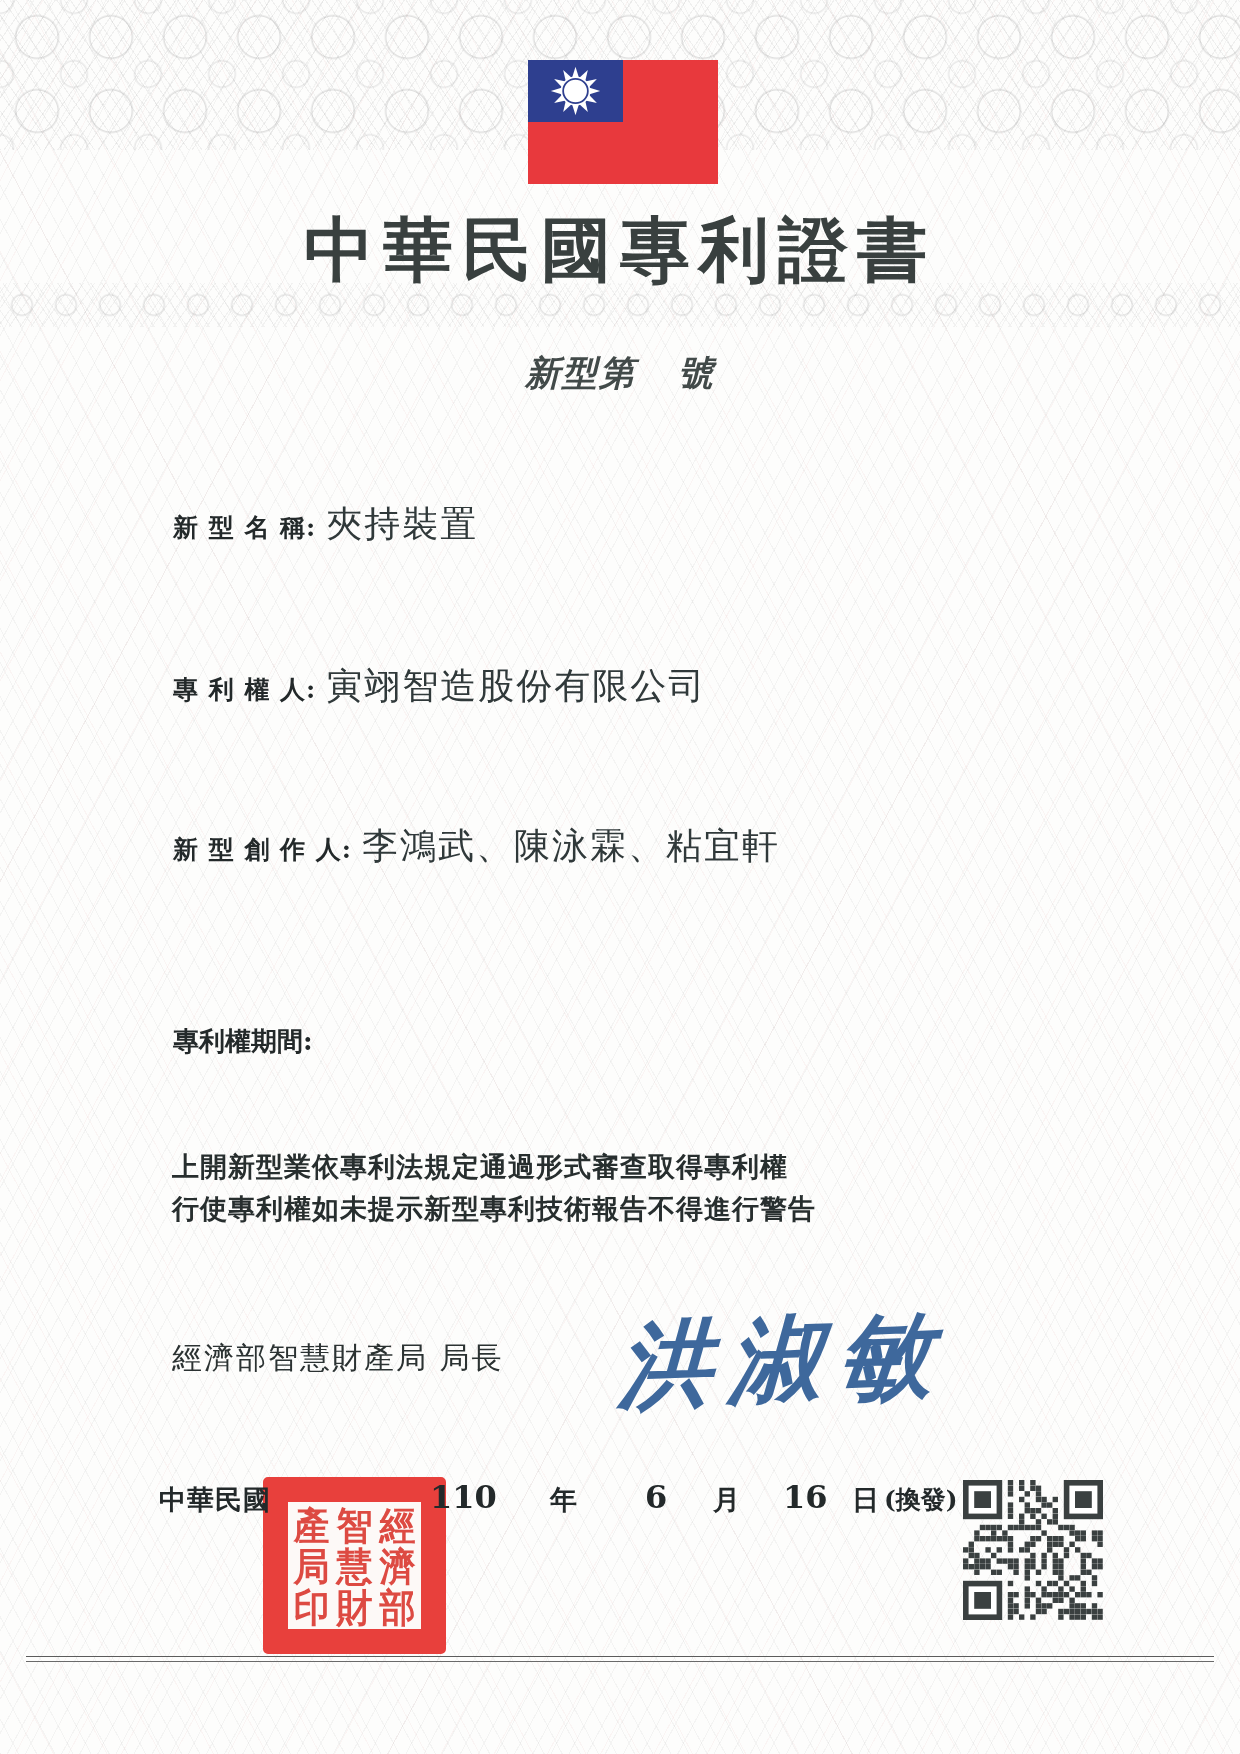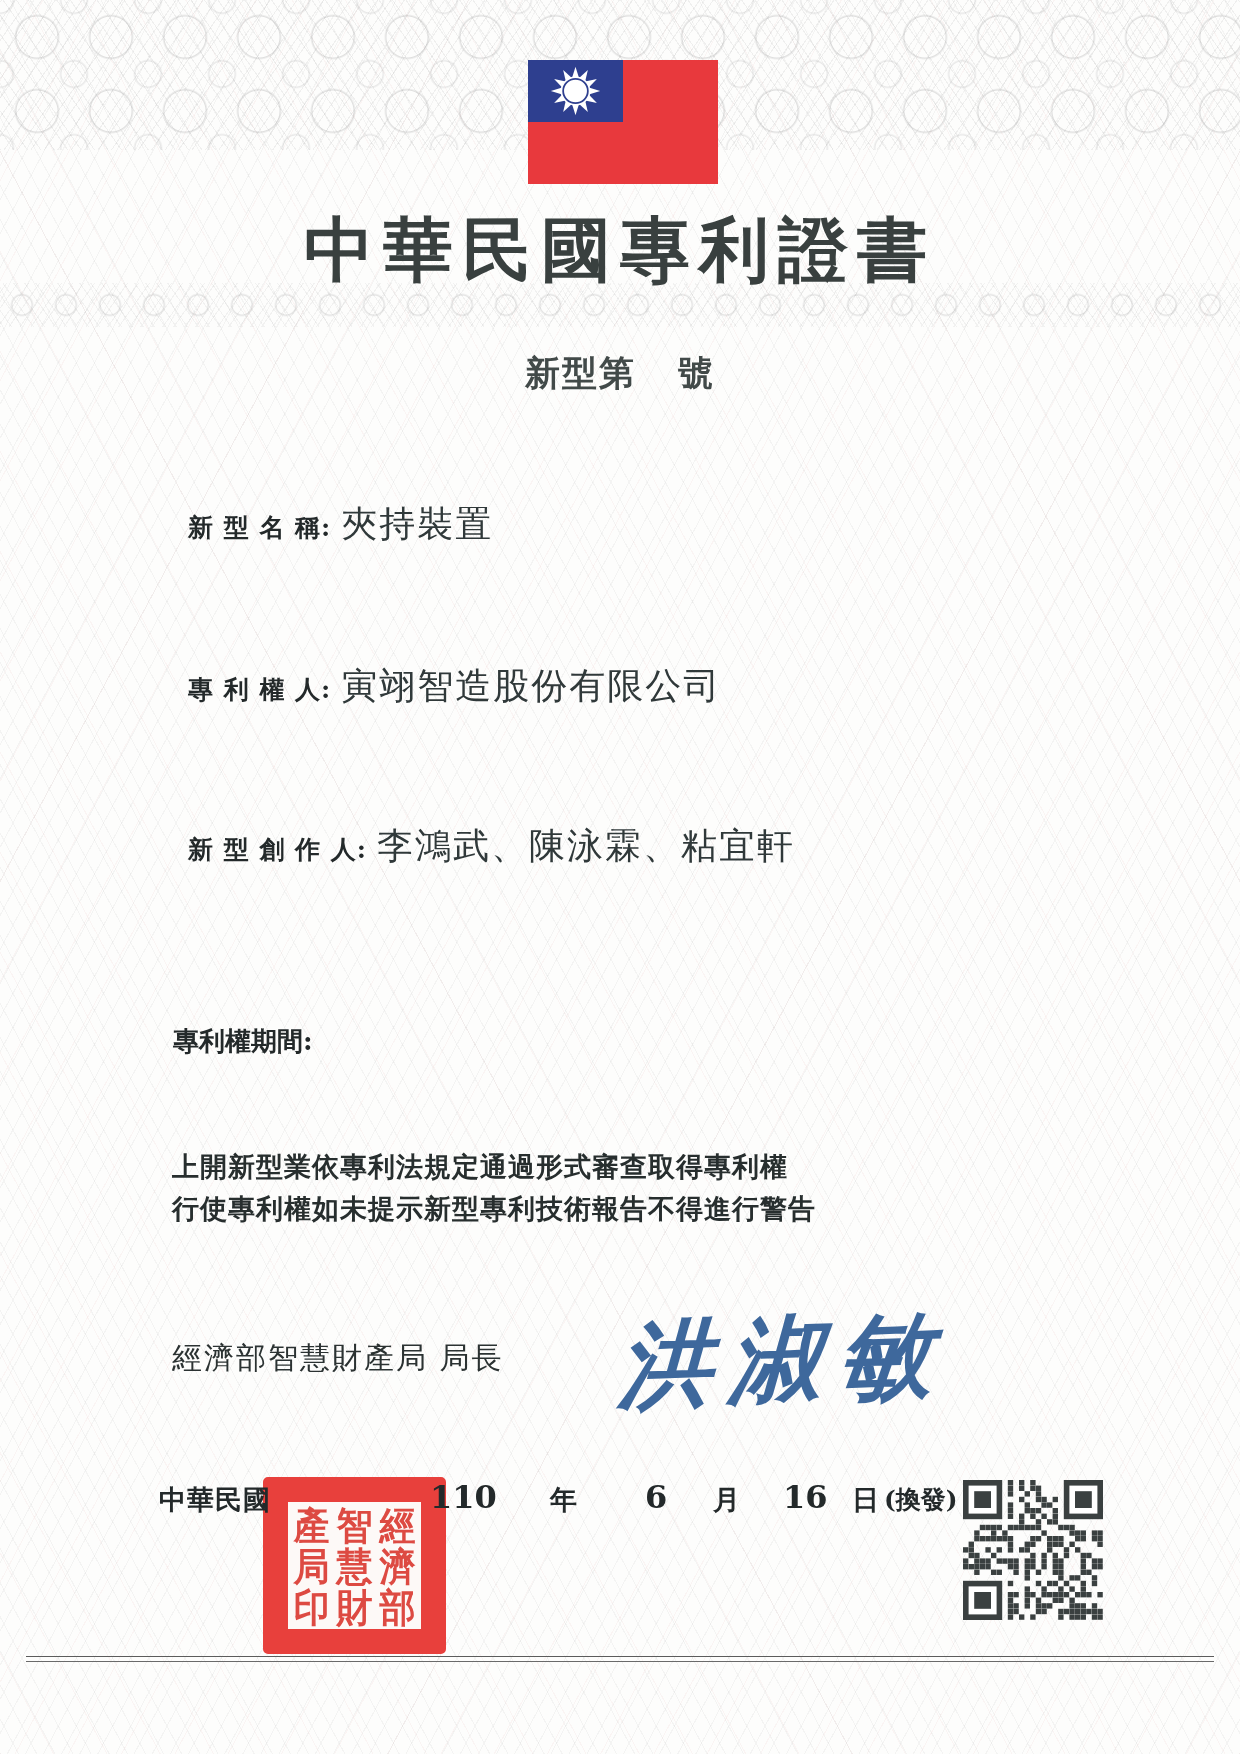--- a/index.html
+++ b/index.html
@@ -49,28 +49,29 @@
     position:absolute;left:0;right:0;top:204px;
     text-align:center;
     font-size:70px;font-weight:800;letter-spacing:9px;
     color:#39403f;white-space:nowrap;
   }
 
   .number-line{
     position:absolute;left:0;right:0;top:350px;
     display:flex;justify-content:center;align-items:baseline;gap:42px;
     color:#424a49;
+    font-style:italic;
   }
   .number-line .prefix,.number-line .suffix{font-size:35px;font-weight:600;letter-spacing:2px;}
   .number-line .number{
     font-family:"DejaVu Sans Mono", monospace;
     font-size:45px;font-weight:500;letter-spacing:3px;color:#474f4f;
   }
 
-  .field-row{position:absolute;left:188px;display:flex;align-items:baseline;white-space:nowrap;}
+  .field-row{position:absolute;left:173px;display:flex;align-items:baseline;white-space:nowrap;}
   .field-label{font-size:25px;font-weight:700;color:#23292a;letter-spacing:1px;}
   .field-value{font-size:36px;font-weight:400;color:#30393a;margin-left:10px;letter-spacing:2px;}
   .row-name{top:500px;}
   .row-owner{top:662px;}
   .row-creator{top:822px;}
 
   .term-row{position:absolute;left:173px;top:1024px;display:flex;align-items:baseline;white-space:nowrap;}
   .term-label{font-size:26px;font-weight:700;color:#23292a;}
   .term-value{
     font-family:"Liberation Sans", sans-serif;

